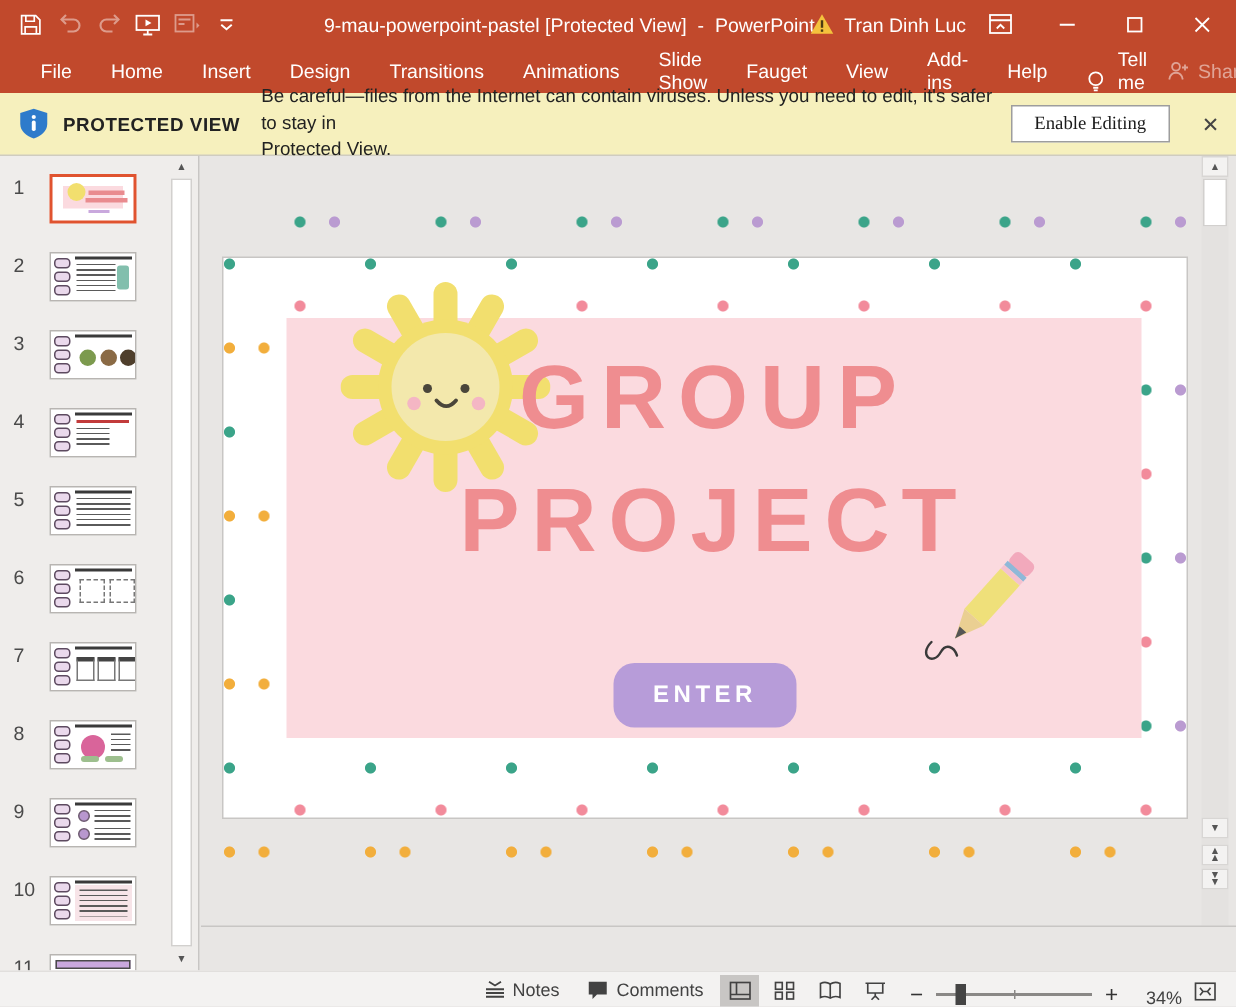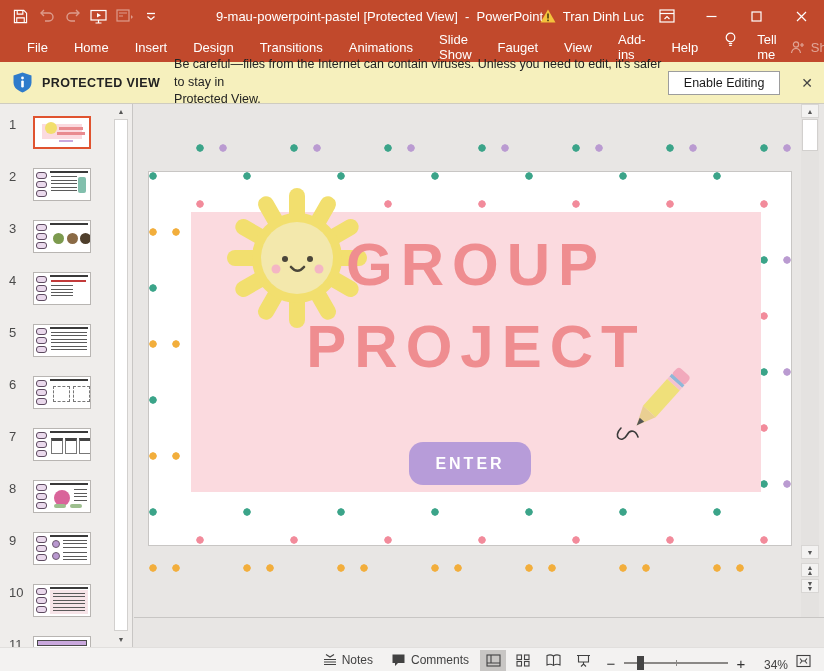--- a/index.html
+++ b/index.html
@@ -21,29 +21,29 @@
   .qbtn{width:25px;height:26px;display:flex;align-items:center;justify-content:center}
   .dim{opacity:.45}
   .win-title{position:absolute;left:216px;top:0;height:32px;display:flex;align-items:center;font-size:13px;white-space:pre}
   .tb-right{position:absolute;right:0;top:0;height:32px;display:flex;align-items:center}
   .user-wrap{display:flex;align-items:center;gap:7px;margin-right:0;font-size:13px}
   .winbtn{width:45px;height:32px;display:flex;align-items:center;justify-content:center}
 
   
   .menubar{position:absolute;top:32px;left:0;right:0;height:30px;background:var(--red);display:flex;align-items:center;color:#fff;padding-left:14px}
   .tab{padding:0 13px;height:30px;display:flex;align-items:center;cursor:default}
-  .tellme{display:flex;align-items:flex-start;gap:20px;padding:0 13px}
+  .tellme{display:flex;align-items:flex-end;gap:8px;padding:0 13px}
   .share{margin-left:auto;margin-right:22px;display:flex;align-items:center;gap:6px;opacity:.5}
 
   
   .banner{position:absolute;top:62px;left:0;right:0;height:42px;background:var(--banner);display:flex;align-items:center;color:#222;border-bottom:1px solid #CFCCC0}
   .shield{margin-left:13px;flex:0 0 auto}
   .pv-label{margin-left:10px;font-weight:700;font-size:12.5px;letter-spacing:.4px;flex:0 0 auto}
   .pv-msg{margin-left:14px;font-size:12.5px;line-height:1.4}
-  .pv-btn{margin-left:auto;margin-right:14px;background:#fff;border:1px solid #9d9d9d;padding:4px 15px;font-size:12.5px;font-family:Liberation Sans, sans-serif;color:#1a1a1a;flex:0 0 auto}
+  .pv-btn{margin-left:auto;margin-right:14px;background:#fff;border:1px solid #9d9d9d;padding:4px 15px;font-size:12.5px;font-family:Liberation Serif, serif;color:#1a1a1a;flex:0 0 auto}
   .pv-close{width:28px;height:28px;margin-right:4px;display:flex;align-items:center;justify-content:center;color:#444;font-size:14px}
 
   
   .main{position:absolute;top:104px;left:0;right:0;bottom:24px}
 
   
   .thumbpanel{position:absolute;left:0;top:0;bottom:0;width:133px;background:var(--panel);border-right:1px solid #C8C6C4;overflow:hidden}
   .thumblist{position:absolute;left:0;top:12px;right:22px}
   .thumbrow{position:relative;height:33px;margin-bottom:19px}
   .tnum{position:absolute;left:9px;top:1px;font-size:13px;color:#4a4a4a}

